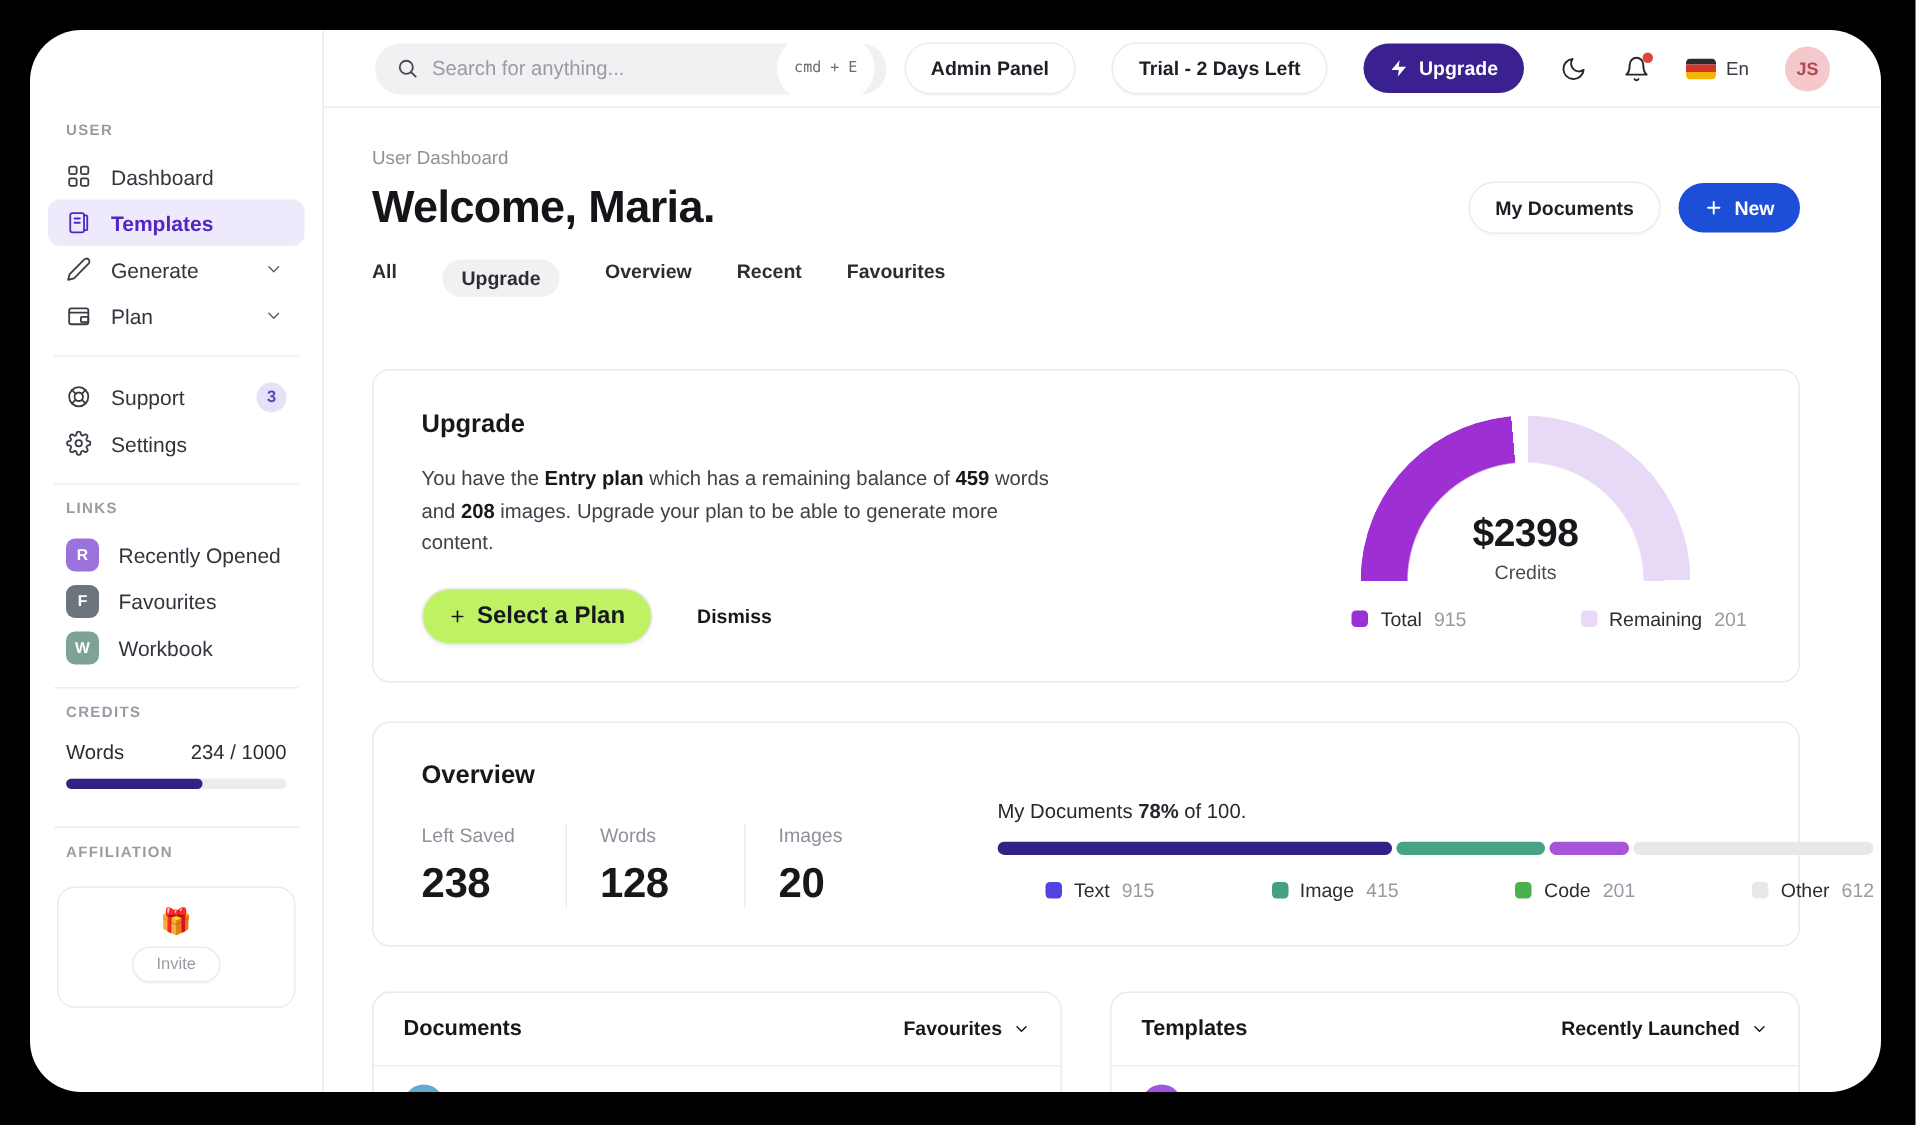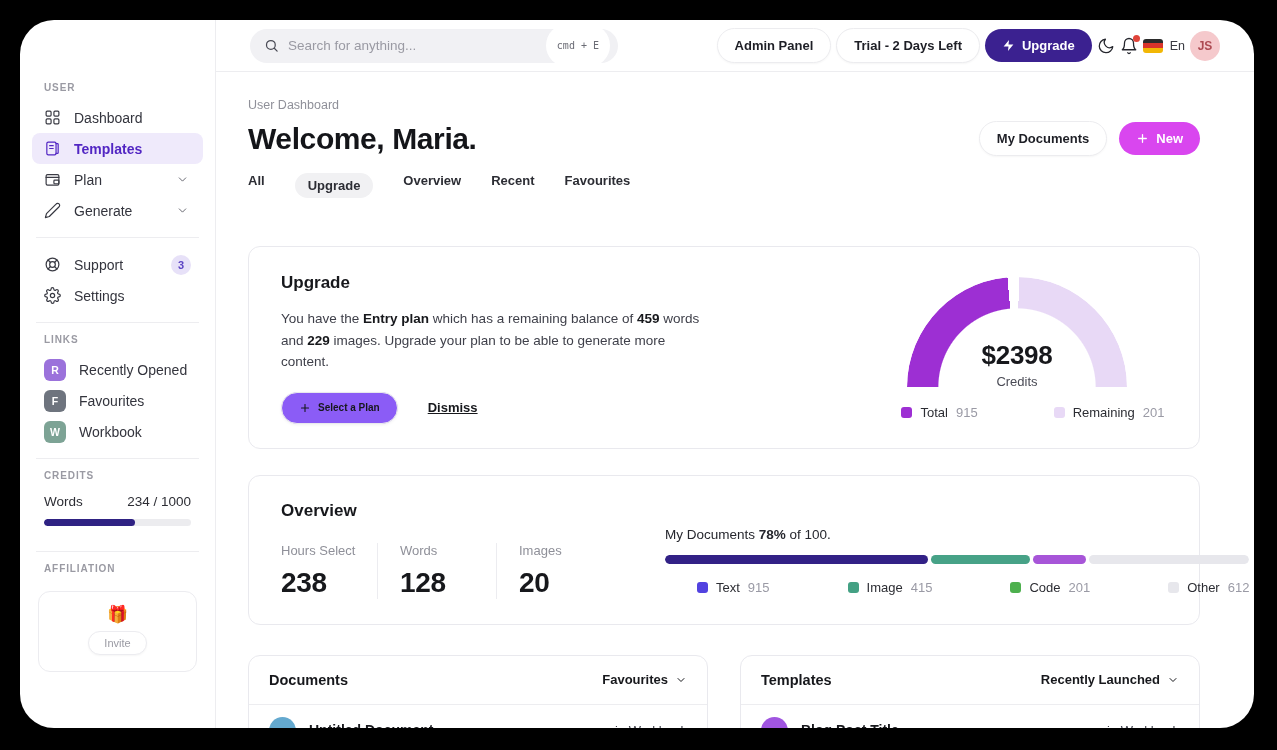--- a/index.html
+++ b/index.html
@@ -28,21 +28,21 @@
   .invite-btn { display:inline-block; border:1px solid #ececf0; border-radius:999px; padding:5px 15px; font-size:11px; color:#9a9aa3; background:#fff; box-shadow:0 1px 2px rgba(0,0,0,.04); cursor:pointer; }
 
   
   .main { flex:1; display:flex; flex-direction:column; min-width:0; }
   .topbar { height:52px; flex:0 0 52px; border-bottom:1px solid #ededf0; display:flex; align-items:center; padding:0 34px; gap:12px; }
   .search { width:368px; height:34px; background:#f1f1f4; border-radius:999px; display:flex; align-items:center; padding:0 8px 0 14px; gap:9px; }
   .search svg { width:15px; height:15px; stroke:#4a4b55; stroke-width:2; fill:none; stroke-linecap:round; }
   .search input { flex:1; border:none; background:transparent; outline:none; font-size:13.5px; color:#33343d; font-family:"Liberation Sans",sans-serif; }
   .search input::placeholder { color:#9a9aa3; }
   .kbd { background:#fff; border-radius:999px; padding:16px 11px; font-family:"DejaVu Sans Mono",monospace; font-size:10px; color:#6b6c75; white-space:nowrap; }
-  .top-right { margin-left:auto; display:flex; align-items:center; gap:5px; }
+  .top-right { margin-left:auto; display:flex; align-items:center; gap:24px; }
   .pill { border:1px solid #ececef; background:#fff; border-radius:999px; padding:9px 17px; font-size:13px; font-weight:600; color:#1e1f26; box-shadow:0 1px 2px rgba(0,0,0,.04); cursor:pointer; white-space:nowrap; }
   .btn-primary { border:none; border-radius:999px; padding:9px 17px; font-size:13px; font-weight:600; color:#fff; display:flex; align-items:center; gap:7px; cursor:pointer; white-space:nowrap; }
   .btn-primary svg { width:13px; height:13px; fill:#fff; stroke:none; }
   .icon-btn { background:none; border:none; cursor:pointer; position:relative; display:flex; align-items:center; }
   .icon-btn svg { width:18px; height:18px; stroke:#26272e; stroke-width:1.7; fill:none; stroke-linecap:round; stroke-linejoin:round; }
   .bell-dot { position:absolute; top:-2px; right:-2px; width:7px; height:7px; border-radius:50%; }
   .lang { display:flex; align-items:center; gap:7px; cursor:pointer; }
   .flag { width:20px; height:14px; border-radius:3px; overflow:hidden; display:flex; flex-direction:column; }
   .flag i { flex:1; } .flag i:nth-child(1){background:#2b2b2b;} .flag i:nth-child(2){background:#d9342b;} .flag i:nth-child(3){background:#f2b705;}
   .lang span { font-size:12.5px; color:#3a3b42; }
@@ -57,23 +57,23 @@
   .tab { color:#2c2d34; font-weight:600; cursor:pointer; }
   .tab.active { background:#f1f1f3; padding:5px 13px; border-radius:999px; font-weight:700; }
 
   .card { border:1px solid #e9e9ee; border-radius:12px; background:#fff; }
   .upgrade-card { margin-top:48px; padding:26px 32px 24px; display:flex; justify-content:space-between; }
   .uc-left { width:432px; }
   .uc-title { font-size:17px; font-weight:700; margin-bottom:15px; }
   .uc-text { font-size:13.5px; line-height:1.6; color:#3f404a; }
   .uc-text b { color:#17181c; }
   .uc-actions { margin-top:19px; display:flex; align-items:center; gap:30px; }
-  .btn-outline { display:flex; align-items:center; gap:7px; border:1px solid #e9e9ee; background:#8b5cf6; border-radius:999px; padding:9px 17px; font-size:10px; font-weight:600; color:#17181c; box-shadow:0 1px 3px rgba(0,0,0,.06); cursor:pointer; }
+  .btn-outline { display:flex; align-items:center; gap:7px; border:1px solid #e9e9ee; background:#bef264; border-radius:999px; padding:9px 17px; font-size:16px; font-weight:600; color:#17181c; box-shadow:0 1px 3px rgba(0,0,0,.06); cursor:pointer; }
   .btn-outline svg, .btn-text svg { width:12px; height:12px; stroke:#17181c; stroke-width:2.2; stroke-linecap:round; fill:none; }
-  .btn-text { background:none; border:none; font-size:13px; font-weight:600; color:#17181c; cursor:pointer; font-family:"Liberation Sans",sans-serif;text-decoration:underline; }
+  .btn-text { background:none; border:none; font-size:13px; font-weight:600; color:#17181c; cursor:pointer; font-family:"Liberation Sans",sans-serif; }
   .uc-right { width:300px; }
   .gauge-wrap { width:220px; height:112px; margin:4px auto 0; position:relative; overflow:hidden; }
   .gauge-arc { width:220px; height:220px; border-radius:50%;
     -webkit-mask:radial-gradient(closest-side, transparent 71%, #000 72%);
     mask:radial-gradient(closest-side, transparent 71%, #000 72%); }
   .gauge-center { position:absolute; left:0; right:0; bottom:0; text-align:center; }
   .gauge-value { font-size:26px; font-weight:800; letter-spacing:-0.3px; }
   .gauge-caption { font-size:13px; color:#4a4b55; margin-top:3px; }
   .gauge-legend { display:flex; justify-content:center; gap:44px; margin-top:16px; }
   .legend-item { display:flex; align-items:center; gap:8px; font-size:13px;margin-left:32px; }
@@ -130,35 +130,35 @@
           <rect x="4" y="3" width="13" height="18" rx="2"></rect>
           <line x1="8" y1="8" x2="13" y2="8"></line>
           <line x1="8" y1="12" x2="13" y2="12"></line>
           <path d="M17 5h2a1 1 0 0 1 1 1v12a1 1 0 0 1-1 1h-2"></path>
         </svg>
       <span>Templates</span>
     </div>
 
     <div class="side-item">
       <svg viewBox="0 0 24 24">
+          <path d="M17 3a2.85 2.85 0 1 1 4 4L7.5 20.5 2 22l1.5-5.5Z"></path>
+        </svg>
+      <span>Generate</span>
+      <svg class="chev" viewBox="0 0 24 24">
+          <polyline points="6 9 12 15 18 9"></polyline>
+        </svg>
+    </div>
+
+    <div class="side-item">
+      <svg viewBox="0 0 24 24">
           <rect x="3" y="5" width="18" height="15" rx="2"></rect>
           <path d="M3 9h18"></path>
           <rect x="14" y="13" width="7" height="5" rx="1"></rect>
         </svg>
       <span>Plan</span>
-      <svg class="chev" viewBox="0 0 24 24">
-          <polyline points="6 9 12 15 18 9"></polyline>
-        </svg>
-    </div>
-
-    <div class="side-item">
-      <svg viewBox="0 0 24 24">
-          <path d="M17 3a2.85 2.85 0 1 1 4 4L7.5 20.5 2 22l1.5-5.5Z"></path>
-        </svg>
-      <span>Generate</span>
       <svg class="chev" viewBox="0 0 24 24">
           <polyline points="6 9 12 15 18 9"></polyline>
         </svg>
     </div>
 
     <div class="divider"></div>
 
     <div class="side-item">
       <svg viewBox="0 0 24 24">
           <circle cx="12" cy="12" r="9"></circle>
@@ -260,42 +260,42 @@
         <div class="avatar">JS</div>
       </div>
     </div>
 
     <div class="content">
       <div class="breadcrumb">User Dashboard</div>
       <div class="header-row">
         <h1 class="page-title">Welcome, Maria.</h1>
         <div class="header-actions">
           <button class="pill">My Documents</button>
-          <button class="btn-primary" style="background: #d946ef;">
+          <button class="btn-primary" style="background: #1d4ed8;">
             <svg viewBox="0 0 24 24" style="fill:none;stroke:#fff;stroke-width:2.4;stroke-linecap:round;">
                 <line x1="12" y1="5" x2="12" y2="19"></line>
                 <line x1="5" y1="12" x2="19" y2="12"></line>
               </svg>
             <span>New</span>
           </button>
         </div>
       </div>
 
       <div class="tabs">
         <span class="tab">All</span>
         <span class="tab active">Upgrade</span>
         <span class="tab">Overview</span>
         <span class="tab">Recent</span>
         <span class="tab">Favourites</span>
       </div>
 
       <section class="card upgrade-card">
         <div class="uc-left">
           <div class="uc-title">Upgrade</div>
-          <p class="uc-text"><span>You have the </span><b>Entry plan</b><span> which has a remaining balance of </span><b>459</b><span> words and </span><b>229</b><span> images. Upgrade your plan to be able to generate more content.</span></p>
+          <p class="uc-text"><span>You have the </span><b>Entry plan</b><span> which has a remaining balance of </span><b>459</b><span> words and </span><b>208</b><span> images. Upgrade your plan to be able to generate more content.</span></p>
           <div class="uc-actions">
             <button class="btn-outline">
               <svg viewBox="0 0 24 24">
                   <line x1="12" y1="5" x2="12" y2="19"></line>
                   <line x1="5" y1="12" x2="19" y2="12"></line>
                 </svg>
               <span>Select a Plan</span>
             </button>
             <button class="btn-text">Dismiss</button>
           </div>
@@ -321,21 +321,21 @@
             </div>
           </div>
         </div>
       </section>
 
       <section class="card overview-card">
         <div class="ov-left">
           <div class="ov-title">Overview</div>
           <div class="stats-row">
             <div class="stat">
-              <div class="stat-label">Hours Select</div>
+              <div class="stat-label">Left Saved</div>
               <div class="stat-value">238</div>
             </div>
             <div class="stat-div"></div>
             <div class="stat">
               <div class="stat-label">Words</div>
               <div class="stat-value">128</div>
             </div>
             <div class="stat-div"></div>
             <div class="stat">
               <div class="stat-label">Images</div>

